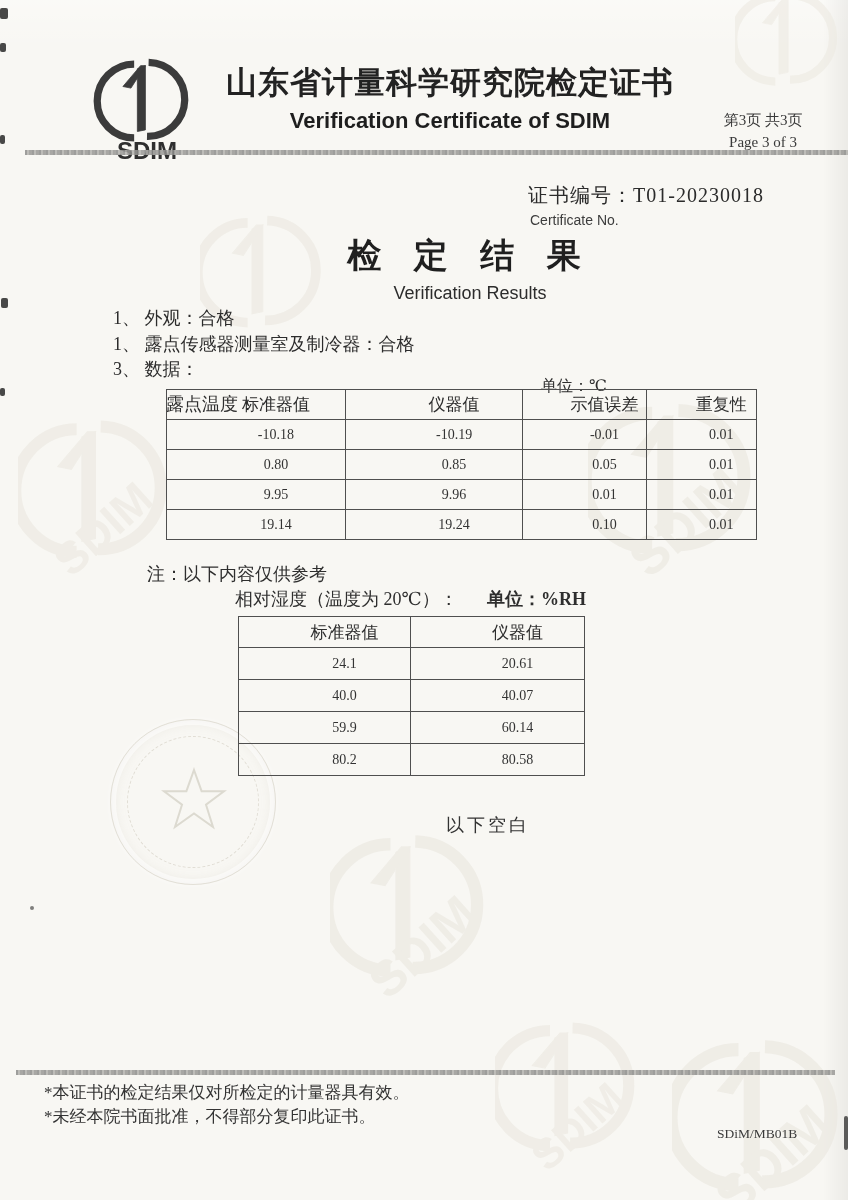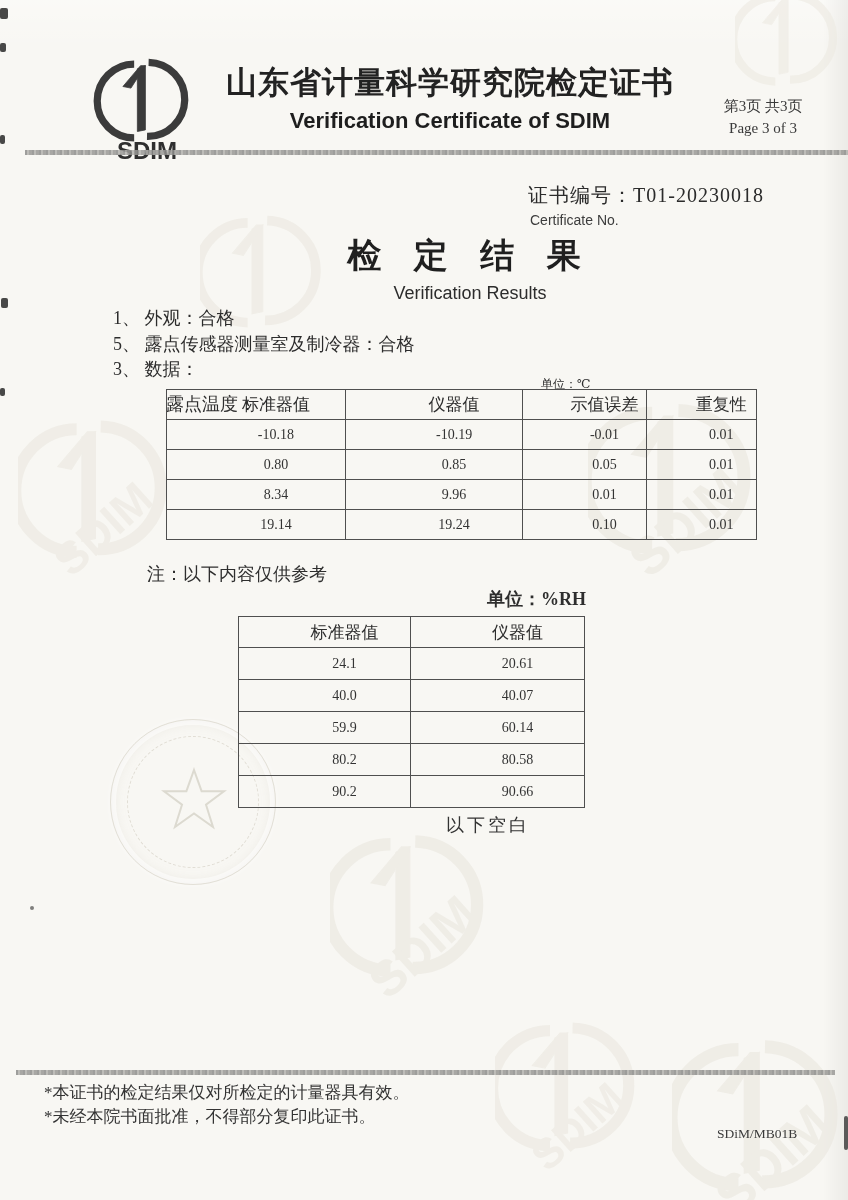--- a/index.html
+++ b/index.html
@@ -15,41 +15,41 @@
   }
   .abs { position:absolute; }
   .sans { font-family:"Liberation Sans","DejaVu Sans",sans-serif; }
 
   
   .logo-box { left:93px; top:56px; width:108px; height:106px; }
   .title-zh { left:200px; top:62px; width:500px; text-align:center;
     font-size:31px; font-weight:bold; letter-spacing:1px; color:#222; }
   .title-en { left:200px; top:108px; width:500px; text-align:center;
     font-size:22px; font-weight:bold; color:#1e1e1e; }
-  .page-info { left:693px; top:95px; width:140px; text-align:center;
+  .page-info { left:693px; top:109px; width:140px; text-align:center;
     font-size:15px; color:#3a3a3a; line-height:22px; }
   .rule { height:5px;
     background:repeating-linear-gradient(90deg,#8e8e8c 0 2px,#b3b2ae 2px 4px,#9a9996 4px 7px);
     opacity:.85; }
   .rule-top { left:25px; top:150px; width:823px; }
   .rule-bottom { left:16px; top:1070px; width:819px; }
 
   
   .cert-line { left:528px; top:182px; font-size:20px; color:#2b2b2b; letter-spacing:1px; }
   .cert-en { left:530px; top:212px; font-size:14px; color:#3c3c3c; }
 
   
   .res-title { left:180px; top:233px; width:580px; text-align:center;
     font-size:34px; font-weight:bold; letter-spacing:12px; color:#1f1f1f; }
   .res-sub { left:180px; top:283px; width:580px; text-align:center; font-size:18px; color:#2c2c2c; }
 
   .res-list { left:113px; top:306px; font-size:18px; line-height:25.5px; color:#2c2c2c; }
 
   .cap1-label { left:166px; top:376px; font-size:18px;margin-top:16px; }
-  .cap1-unit  { left:541px; top:376px; font-size:12px; }
+  .cap1-unit  { left:541px; top:376px; font-size:16px; }
 
   table { border-collapse:collapse; table-layout:fixed; }
   table, th, td { border:1px solid #4f4f4f;padding-left:40px; }
   th { font-weight:normal; font-size:17px; color:#2d2d2d; }
   td { font-size:14px; color:#333; text-align:center; }
   .tbl1 { left:166px; top:389px; width:591px; }
   .tbl1 th { height:30px; }
   .tbl1 td { height:30px; }
   .tbl2 { left:238px; top:616px; width:347px; }
   .tbl2 th { height:31px; }
@@ -158,21 +158,21 @@
   <div class="abs cert-line">
     <span>证书编号：</span><span>T01-20230018</span>
   </div>
   <div class="abs cert-en sans">Certificate No.</div>
 
   <div class="abs res-title">检 定 结 果</div>
   <div class="abs res-sub sans">Verification Results</div>
 
   <div class="abs res-list">
       <div>1、 外观：合格</div>
-      <div>5、 露点传感器测量室及制冷器：合格</div>
+      <div>1、 露点传感器测量室及制冷器：合格</div>
       <div>3、 数据：</div>
     </div>
 
   <div class="abs cap1-label">露点温度：</div>
   <div class="abs cap1-unit">单位：℃</div>
   <table class="abs tbl1">
     <colgroup>
         <col style="width:30.3%">
         <col style="width:30.1%">
         <col style="width:20.9%">
@@ -193,35 +193,36 @@
           <td>-0.01</td>
           <td>0.01</td>
         </tr>
         <tr>
           <td>0.80</td>
           <td>0.85</td>
           <td>0.05</td>
           <td>0.01</td>
         </tr>
         <tr>
-          <td>8.34</td>
+          <td>9.95</td>
           <td>9.96</td>
           <td>0.01</td>
           <td>0.01</td>
         </tr>
         <tr>
           <td>19.14</td>
           <td>19.24</td>
           <td>0.10</td>
           <td>0.01</td>
         </tr>
       </tbody>
   </table>
 
   <div class="abs note-line">注：以下内容仅供参考</div>
+  <div class="abs cap2-label">相对湿度（温度为 20℃）：</div>
   <div class="abs cap2-unit">单位：%RH</div>
   <table class="abs tbl2">
     <colgroup>
         <col style="width:49.7%">
         <col style="width:50.3%">
       </colgroup>
     <thead>
         <tr>
           <th>标准器值</th>
           <th>仪器值</th>
@@ -237,24 +238,20 @@
           <td>40.07</td>
         </tr>
         <tr>
           <td>59.9</td>
           <td>60.14</td>
         </tr>
         <tr>
           <td>80.2</td>
           <td>80.58</td>
         </tr>
-        <tr>
-          <td>90.2</td>
-          <td>90.66</td>
-        </tr>
       </tbody>
   </table>
 
   <div class="abs end-note">以下空白</div>
 
   <div class="abs rule rule-bottom"></div>
   <div class="abs foot-notes">
       <div>*本证书的检定结果仅对所检定的计量器具有效。</div>
       <div>*未经本院书面批准，不得部分复印此证书。</div>
     </div>

